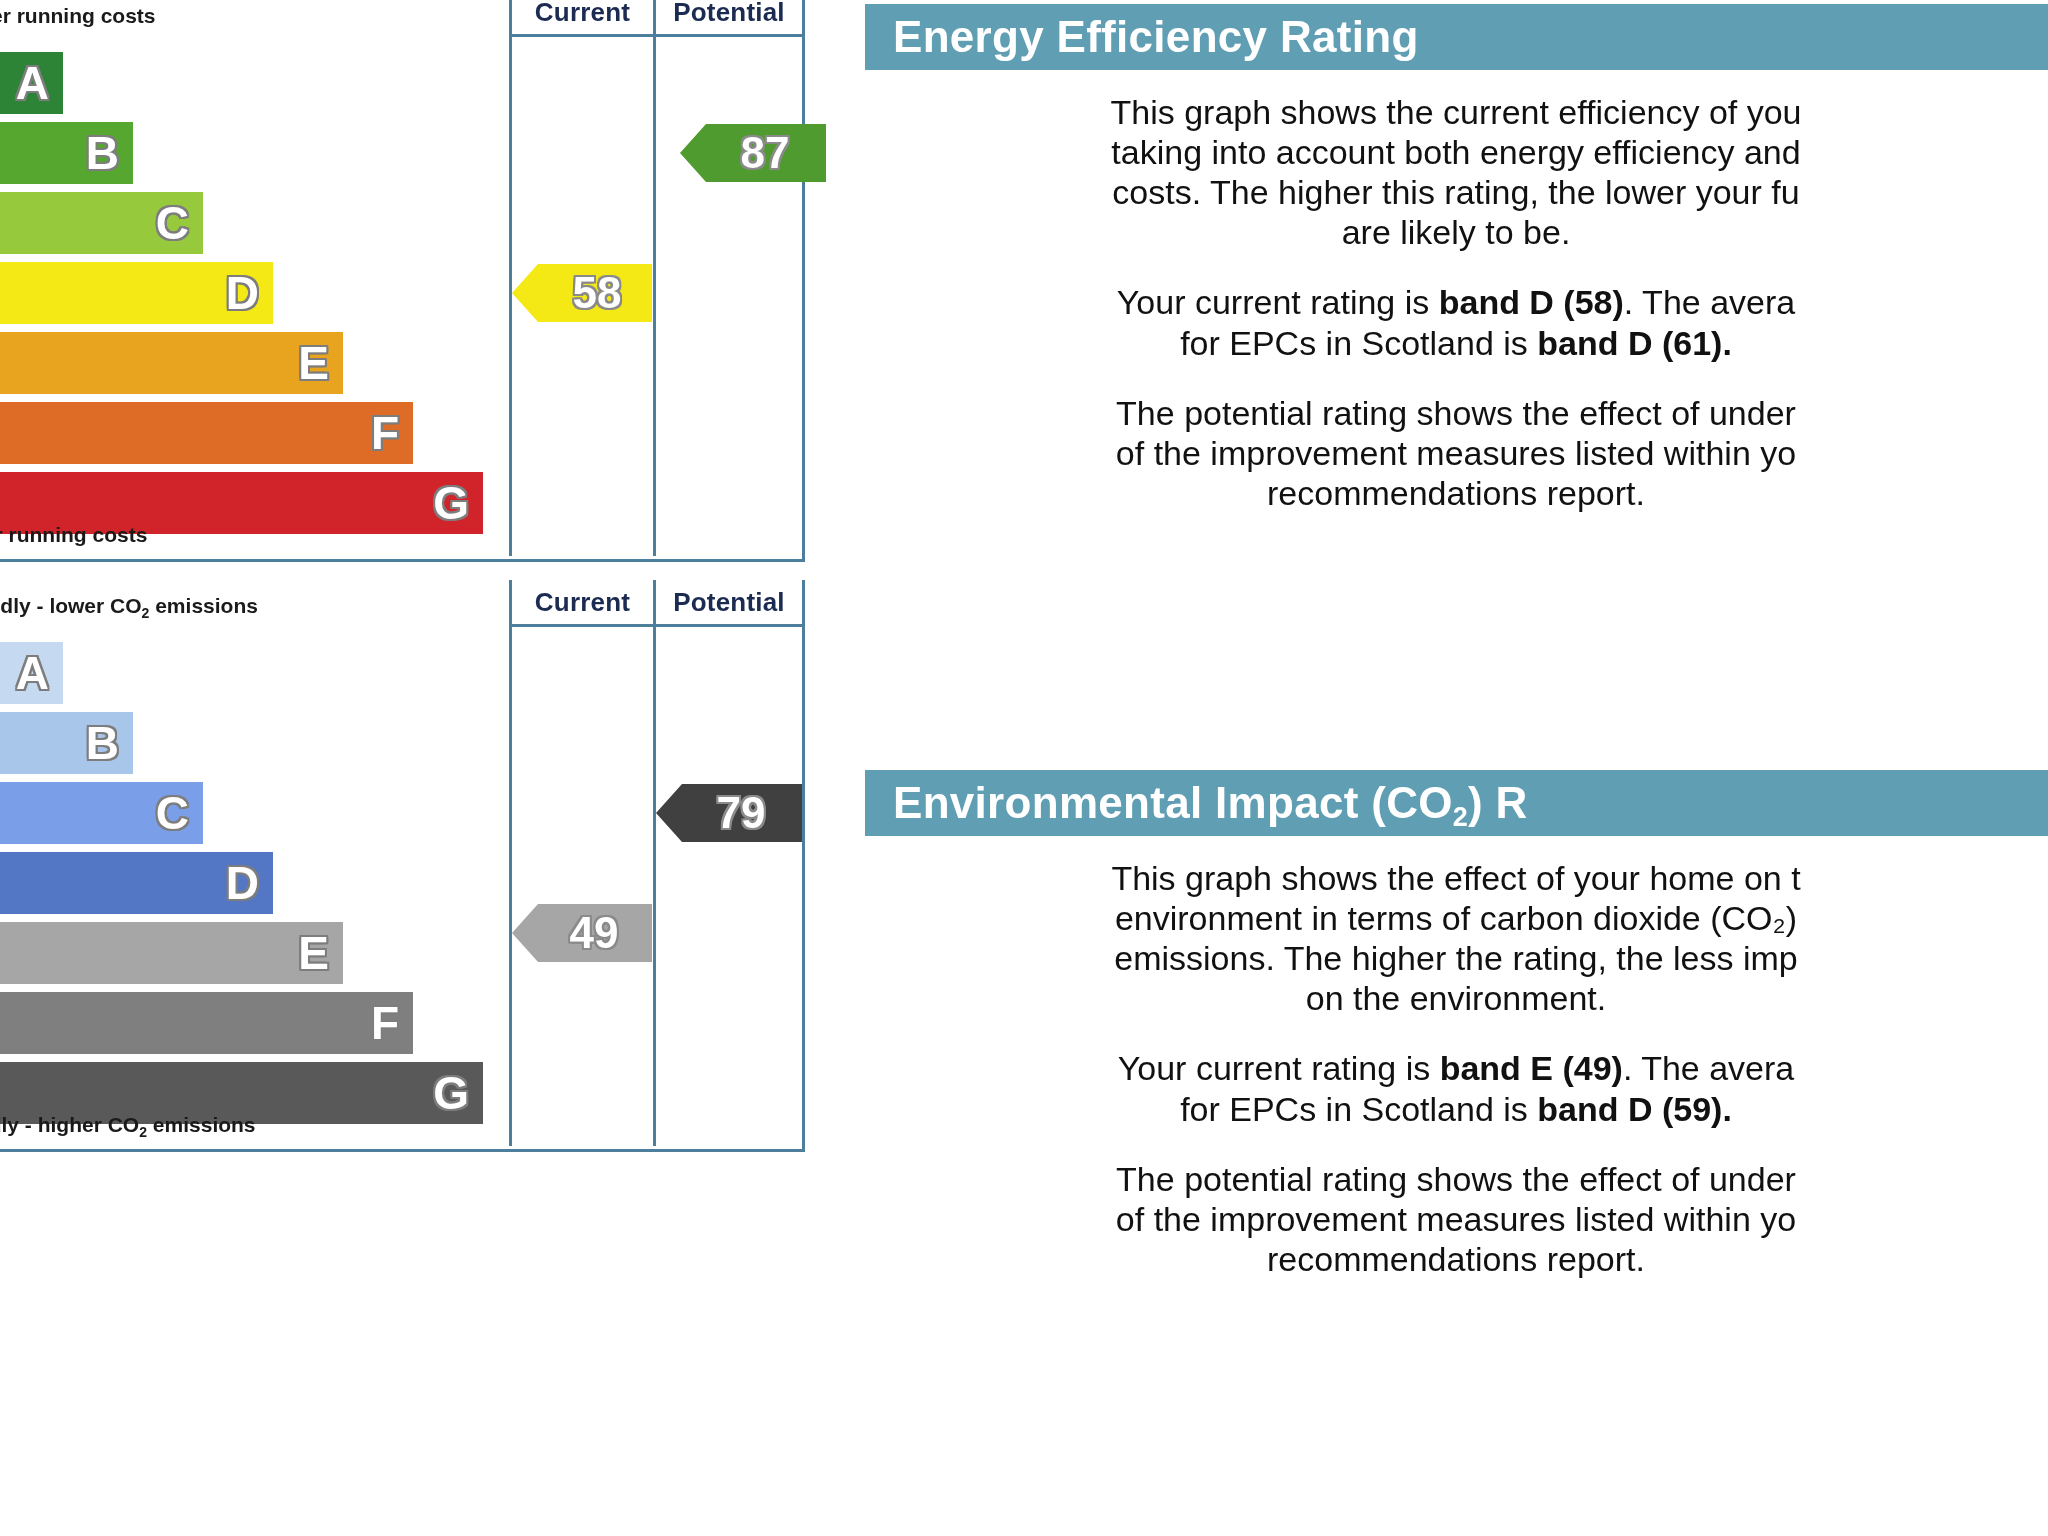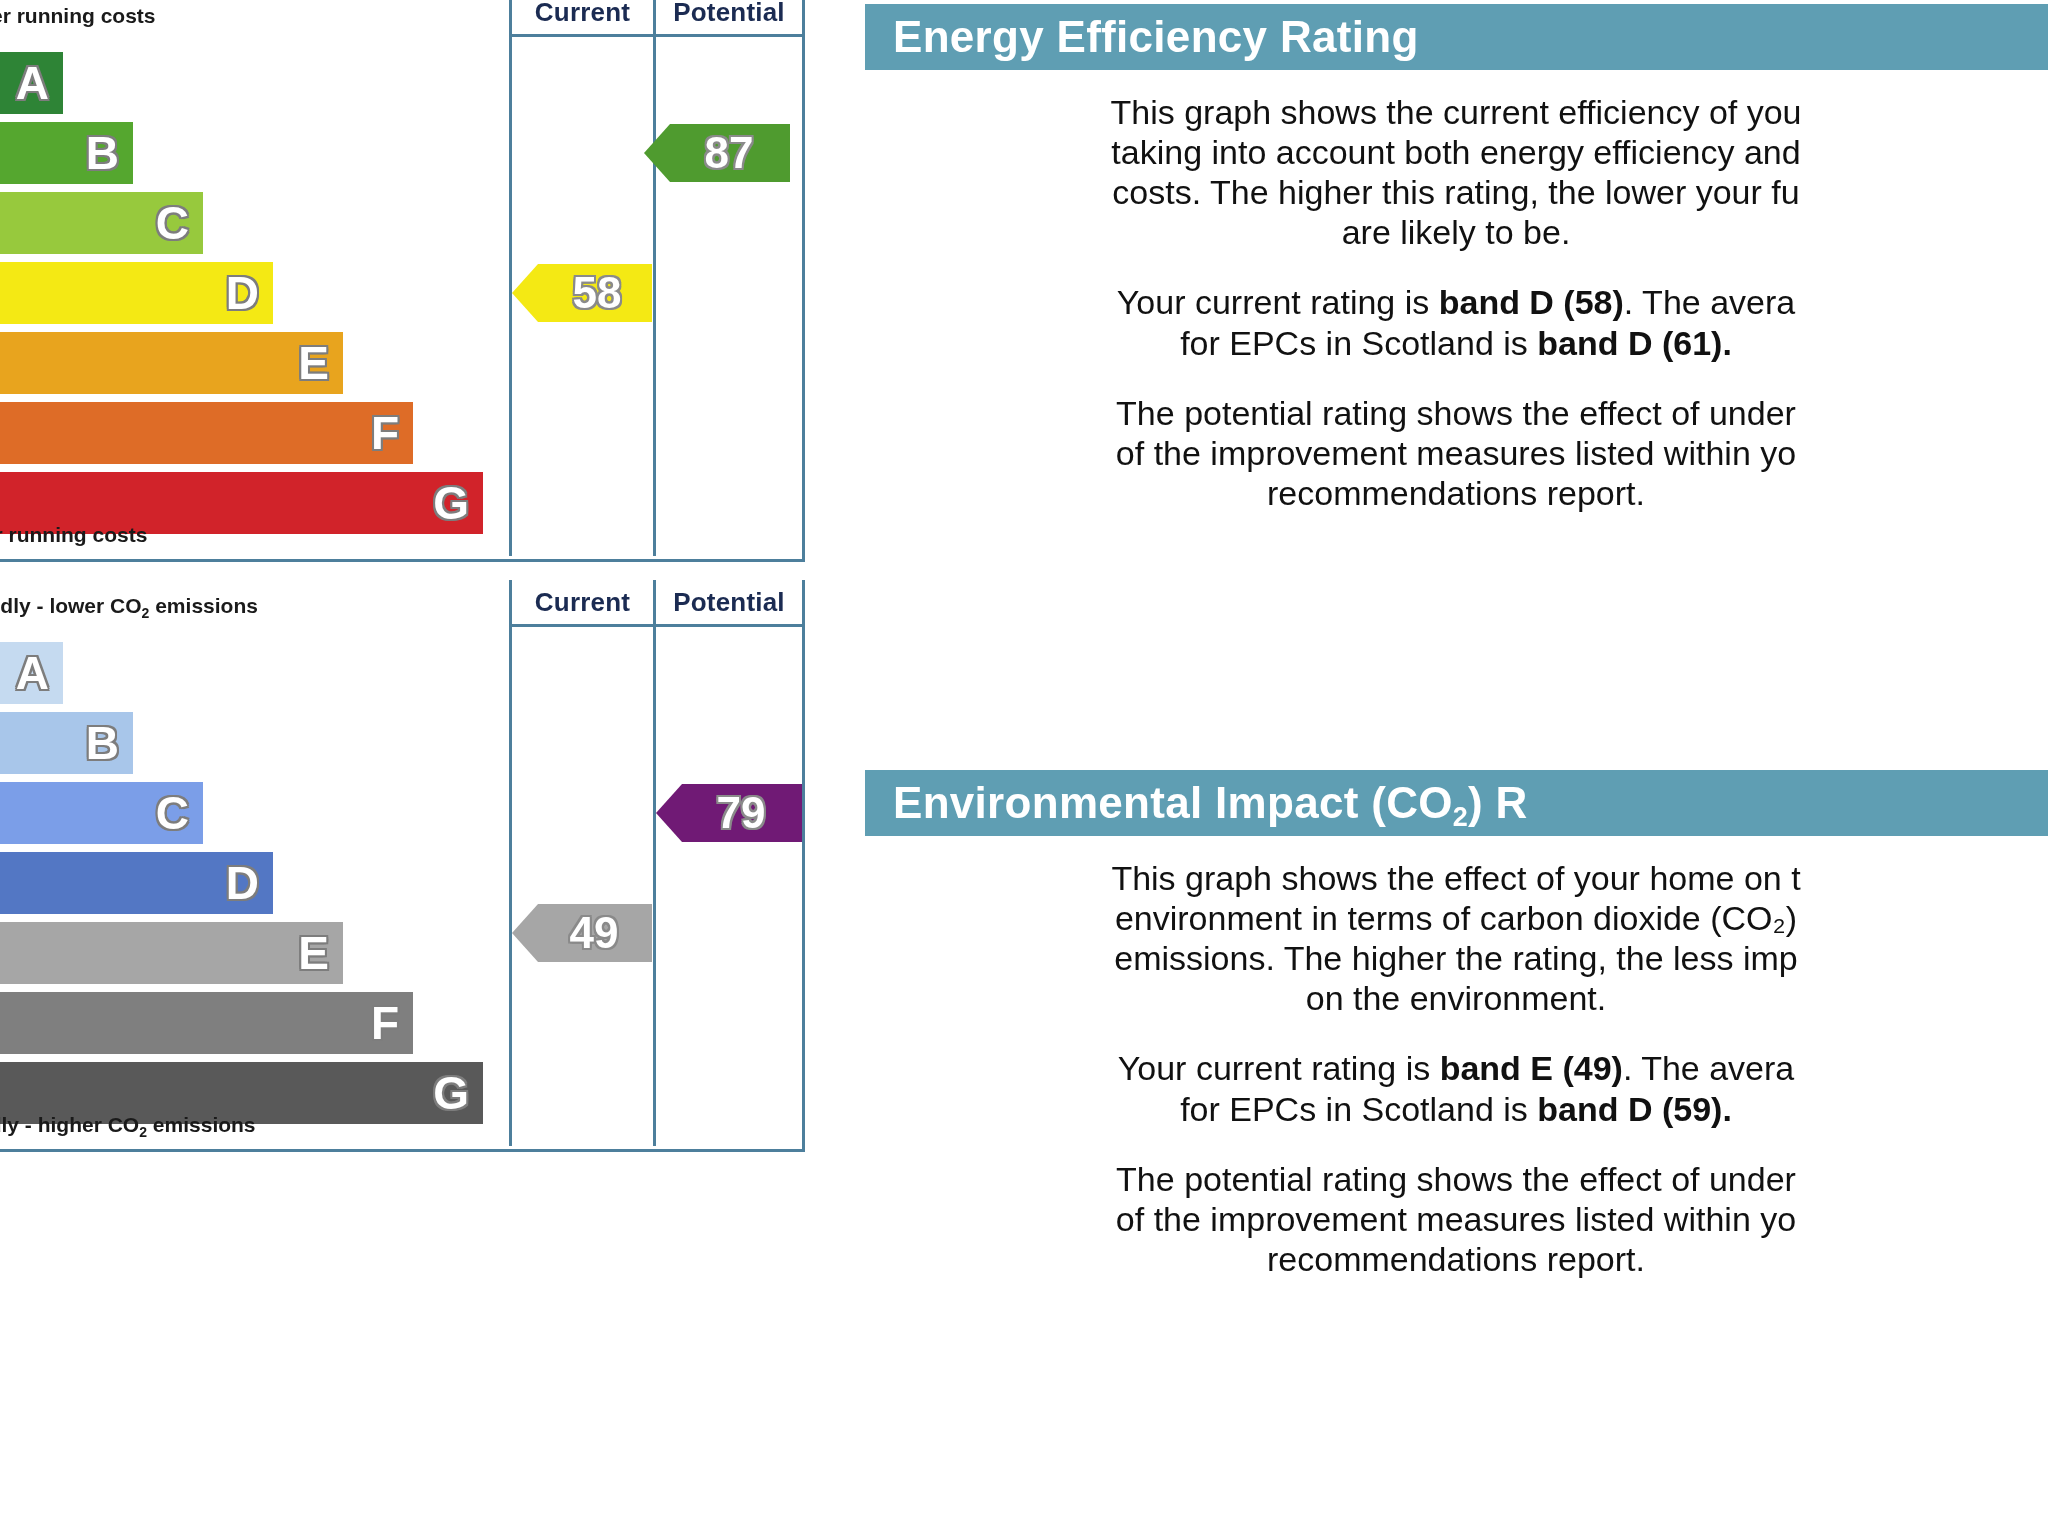--- a/index.html
+++ b/index.html
@@ -109,21 +109,21 @@
           </div>
           <div class="band" style="width: 630px; background: rgb(209, 35, 42);">
             <span class="letter">G</span>
           </div>
         </div>
 
       <div class="ptr" id="energy-ptr-current" style="left:659px;top:274px;width:140px;background:#f4e914;padding-left:40px;">
         <span>58</span>
       </div>
 
-      <div class="ptr" id="energy-ptr-potential" style="left:791px;top:134px;width:146px;background:#4f9b2f;">
+      <div class="ptr" id="energy-ptr-potential" style="left:827px;top:134px;width:146px;background:#4f9b2f;">
         <span>87</span>
       </div>
 
       <div class="cap bot">...ient - higher running costs</div>
     </div>
   </div>
 
   <div class="panel" id="panel-energy">
     <div class="panel-head">
       <h2>Energy Efficiency Rating</h2>
@@ -170,21 +170,21 @@
           </div>
           <div class="band" style="width: 630px; background: rgb(89, 89, 89);">
             <span class="letter">G</span>
           </div>
         </div>
 
       <div class="ptr" id="co2-ptr-current" style="left:659px;top:324px;width:140px;background:#a6a6a6;">
         <span>49</span>
       </div>
 
-      <div class="ptr" id="co2-ptr-potential" style="left:803px;top:204px;width:146px;background:#701a75;">
+      <div class="ptr" id="co2-ptr-potential" style="left:803px;top:204px;width:146px;background:#404040;">
         <span>79</span>
       </div>
 
       <div class="cap bot"><span>...ntally friendly - higher CO</span><sub>2</sub><span> emissions</span></div>
     </div>
   </div>
 
   <div class="panel" id="panel-co2">
     <div class="panel-head">
       <h2><span>Environmental Impact (CO</span><sub>2</sub><span>) R</span></h2>

